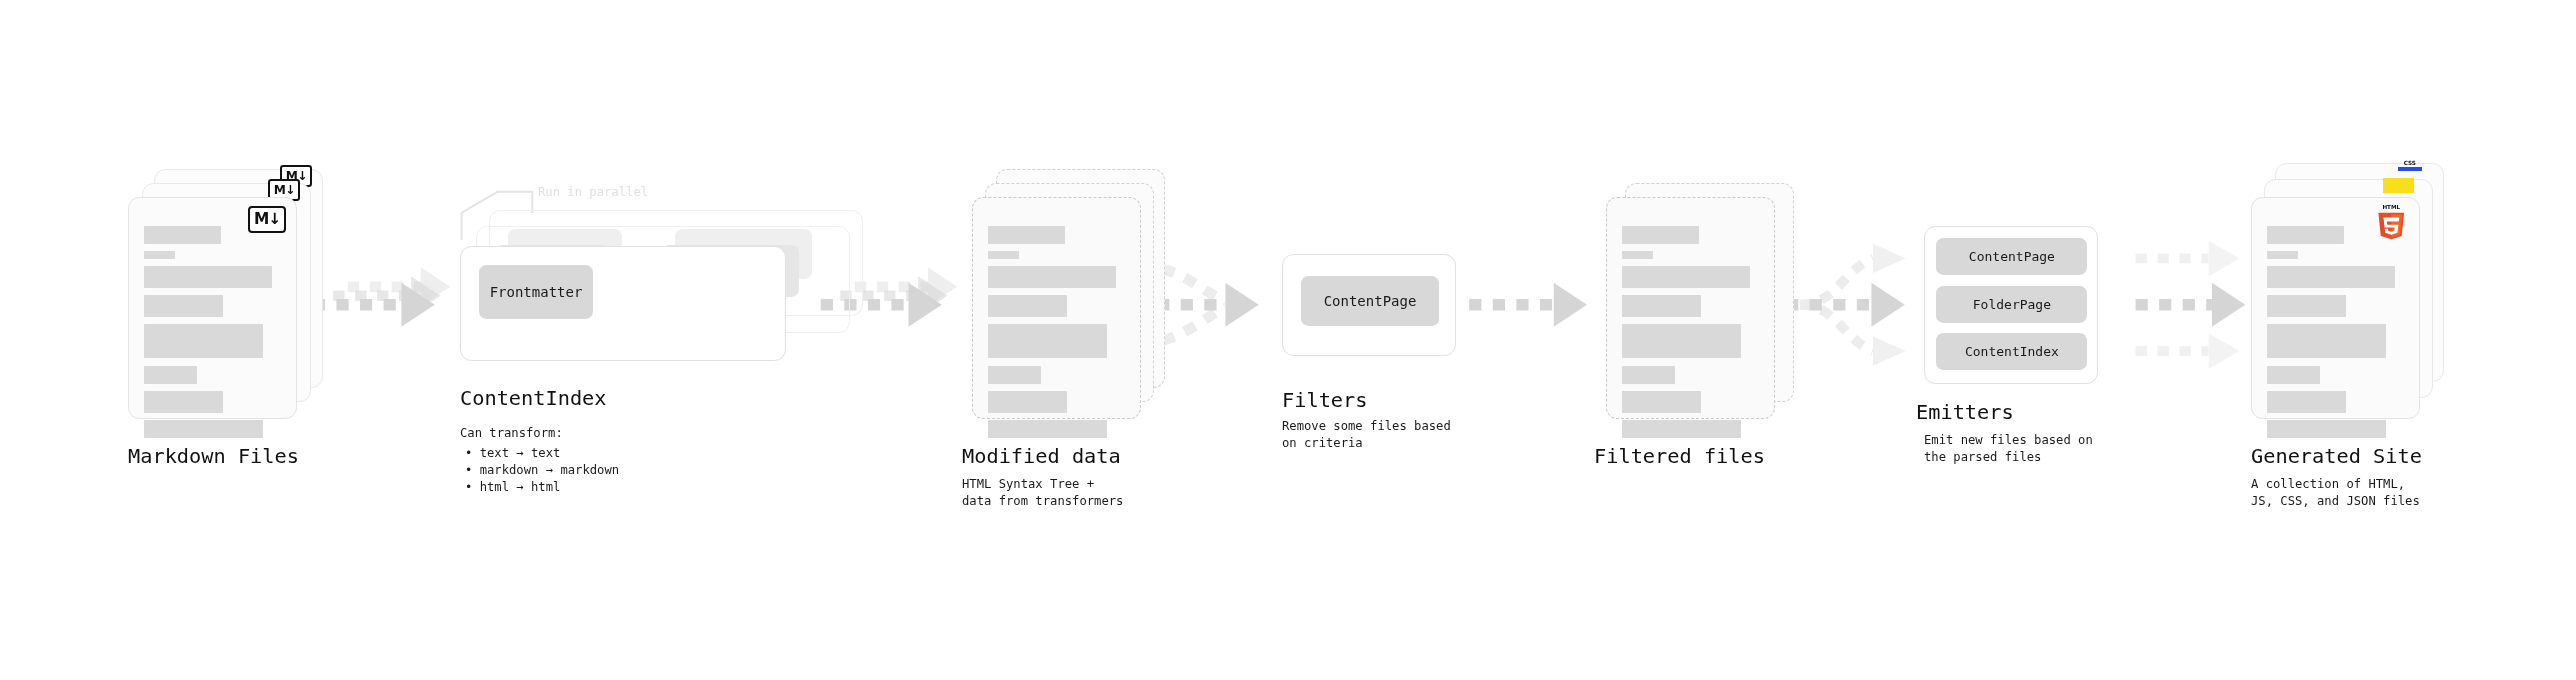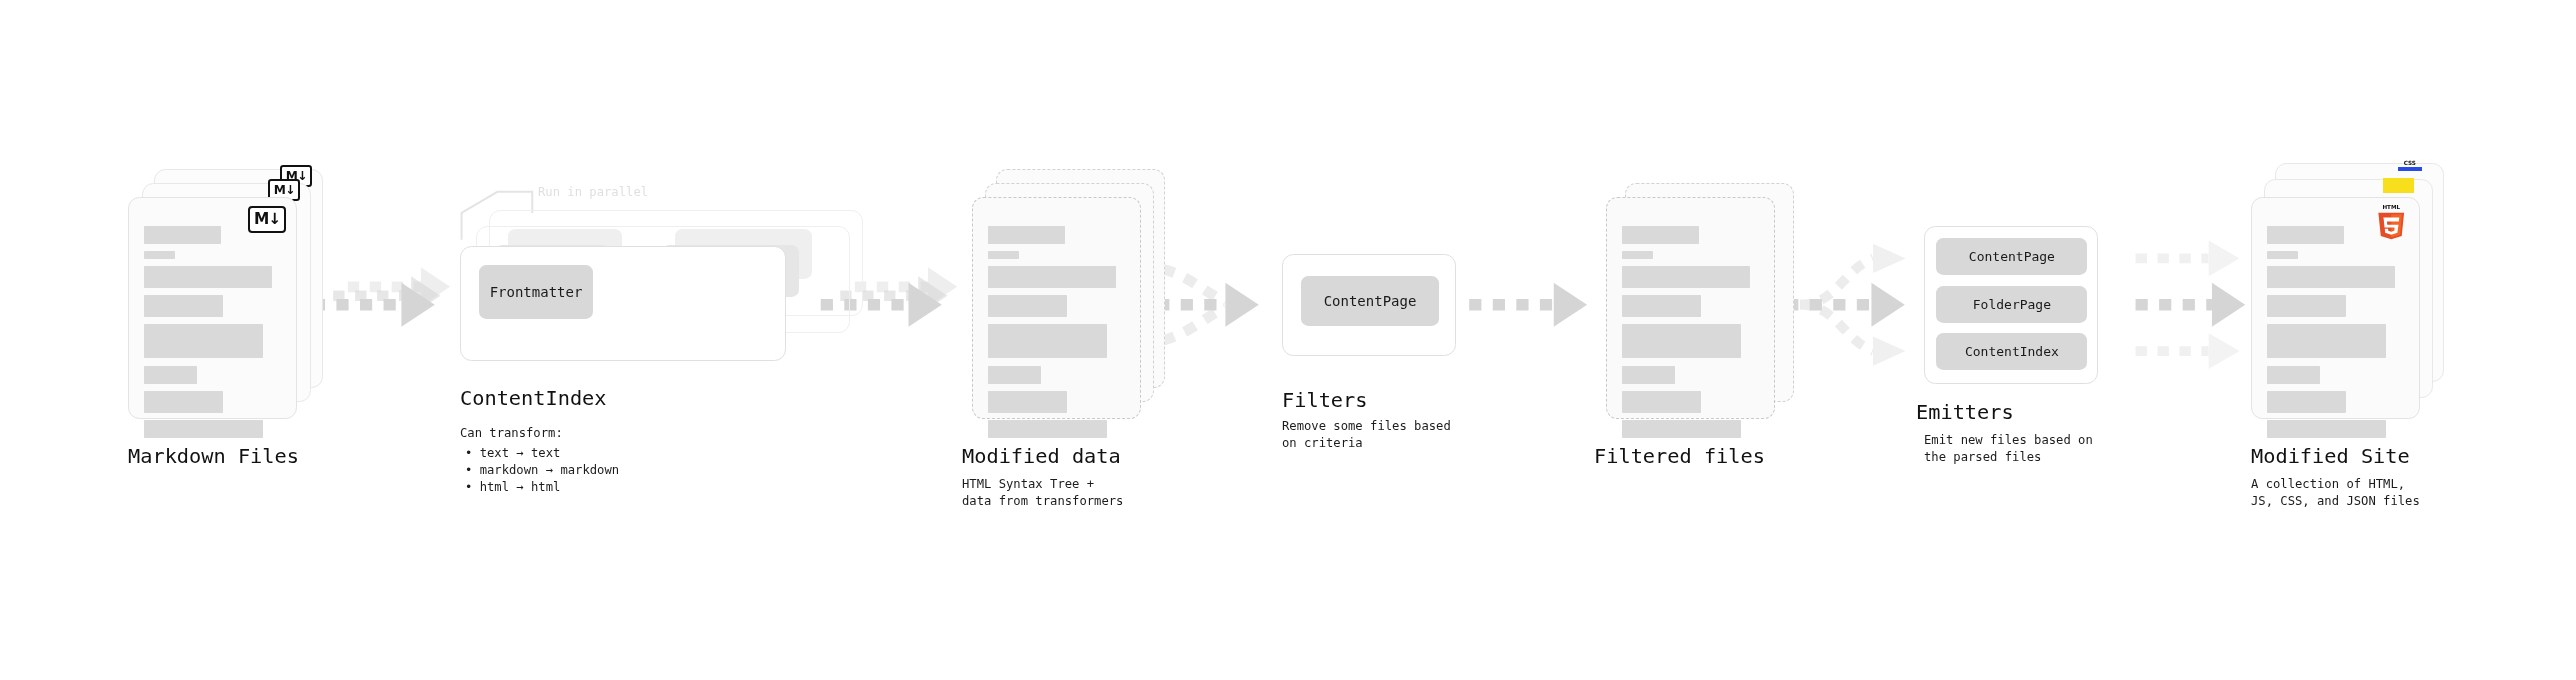--- a/index.html
+++ b/index.html
@@ -345,19 +345,19 @@
         <div class="bar" style="width:31px;height:7.3px;"></div>
         <div class="bar" style="width:128px;height:22px;"></div>
         <div class="bar" style="width:79px;height:22px;"></div>
         <div class="bar" style="width:119px;height:34px;"></div>
         <div class="bar" style="width:53px;height:18px;"></div>
         <div class="bar" style="width:79px;height:22px;"></div>
         <div class="bar" style="width:119px;height:18px;"></div>
       </div>
     </div>
 
-    <div class="title" style="left:2251px;top:444px;">Modified Site</div>
+    <div class="title" style="left:2251px;top:444px;">Generated Site</div>
     <div class="subtitle" style="left:2251px;top:476px;">A collection of HTML,
 JS, CSS, and JSON files</div>
   </div>
 
 </div>
 
 
 </body></html>

